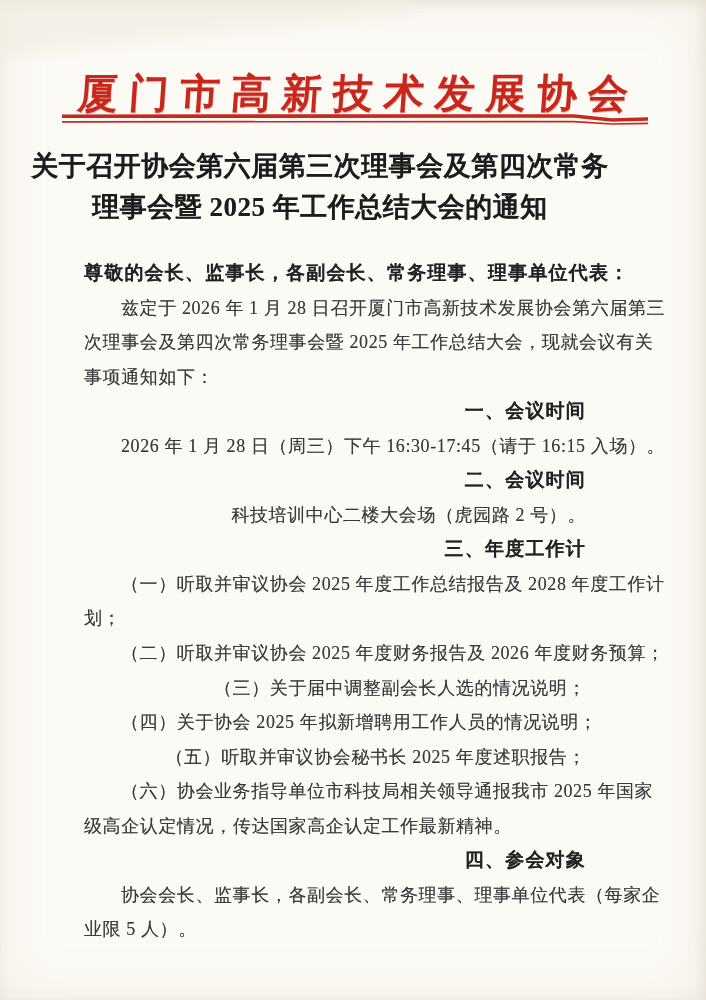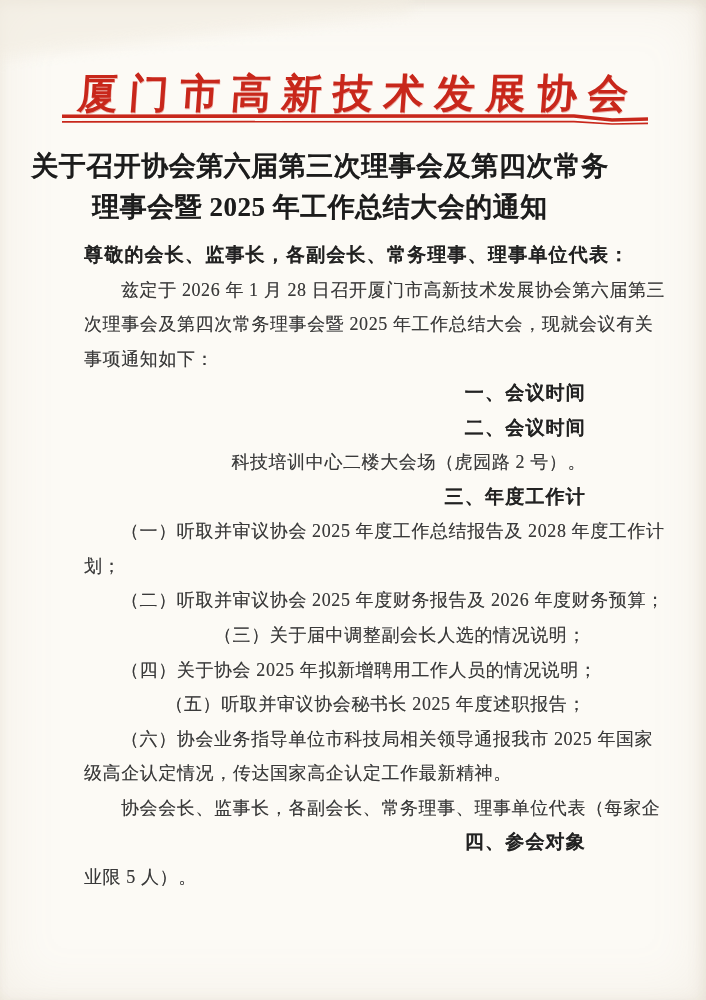--- a/index.html
+++ b/index.html
@@ -48,21 +48,21 @@
   .notice-title {
     position: absolute; top: 146px; left: 0; width: 640px;
     text-align: center;
     font-size: 27px; font-weight: bold;
     line-height: 41px;
     color: #1c1c1c;
     letter-spacing: 0.5px;
     text-shadow: 0 0 0.5px rgba(0,0,0,0.45);
   }
   .body-lines {
-    position: absolute; top: 238px; left: 0; width: 586px;
+    position: absolute; top: 256px; left: 0; width: 586px;
   }
   .line {
     height: 34.55px;
     line-height: 34.55px;
     padding-left: 84px;
     font-size: 18px;
     letter-spacing: 0.6px;
     color: #3a3a3a;
     white-space: nowrap;
     text-shadow: 0 0 0.6px rgba(60,60,60,0.55);
@@ -99,29 +99,30 @@
     <div>关于召开协会第六届第三次理事会及第四次常务</div>
     <div>理事会暨 2025 年工作总结大会的通知</div>
   </div>
 
   <div class="body-lines">
       <div class="line bold">尊敬的会长、监事长，各副会长、常务理事、理事单位代表：</div>
       <div class="line indent">兹定于 2026 年 1 月 28 日召开厦门市高新技术发展协会第六届第三</div>
       <div class="line">次理事会及第四次常务理事会暨 2025 年工作总结大会，现就会议有关</div>
       <div class="line">事项通知如下：</div>
       <div class="line bold indent">一、会议时间</div>
+      <div class="line indent">2026 年 1 月 28 日（周三）下午 16:30-17:45（请于 16:15 入场）。</div>
       <div class="line bold indent">二、会议时间</div>
       <div class="line indent">科技培训中心二楼大会场（虎园路 2 号）。</div>
       <div class="line bold indent">三、年度工作计</div>
       <div class="line indent">（一）听取并审议协会 2025 年度工作总结报告及 2028 年度工作计</div>
       <div class="line">划；</div>
       <div class="line indent">（二）听取并审议协会 2025 年度财务报告及 2026 年度财务预算；</div>
       <div class="line indent">（三）关于届中调整副会长人选的情况说明；</div>
       <div class="line indent">（四）关于协会 2025 年拟新增聘用工作人员的情况说明；</div>
       <div class="line indent">（五）听取并审议协会秘书长 2025 年度述职报告；</div>
       <div class="line indent">（六）协会业务指导单位市科技局相关领导通报我市 2025 年国家</div>
       <div class="line">级高企认定情况，传达国家高企认定工作最新精神。</div>
+      <div class="line bold indent">四、参会对象</div>
       <div class="line indent">协会会长、监事长，各副会长、常务理事、理事单位代表（每家企</div>
-      <div class="line bold indent">四、参会对象</div>
       <div class="line">业限 5 人）。</div>
     </div>
 
 </div>
 
 </body></html>

